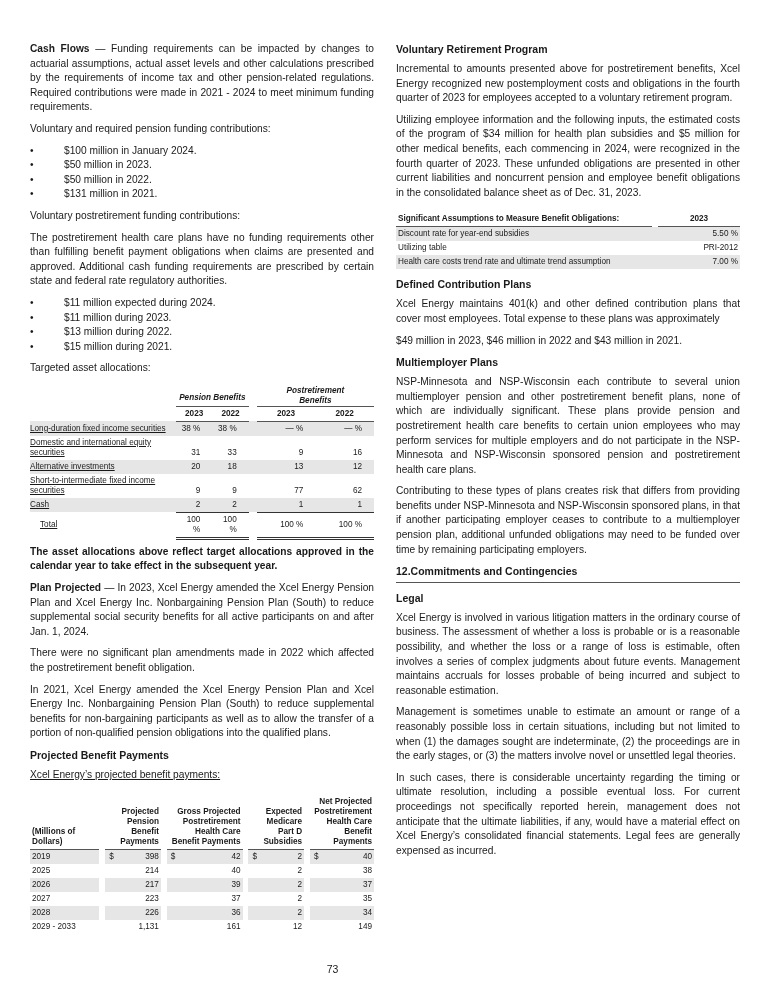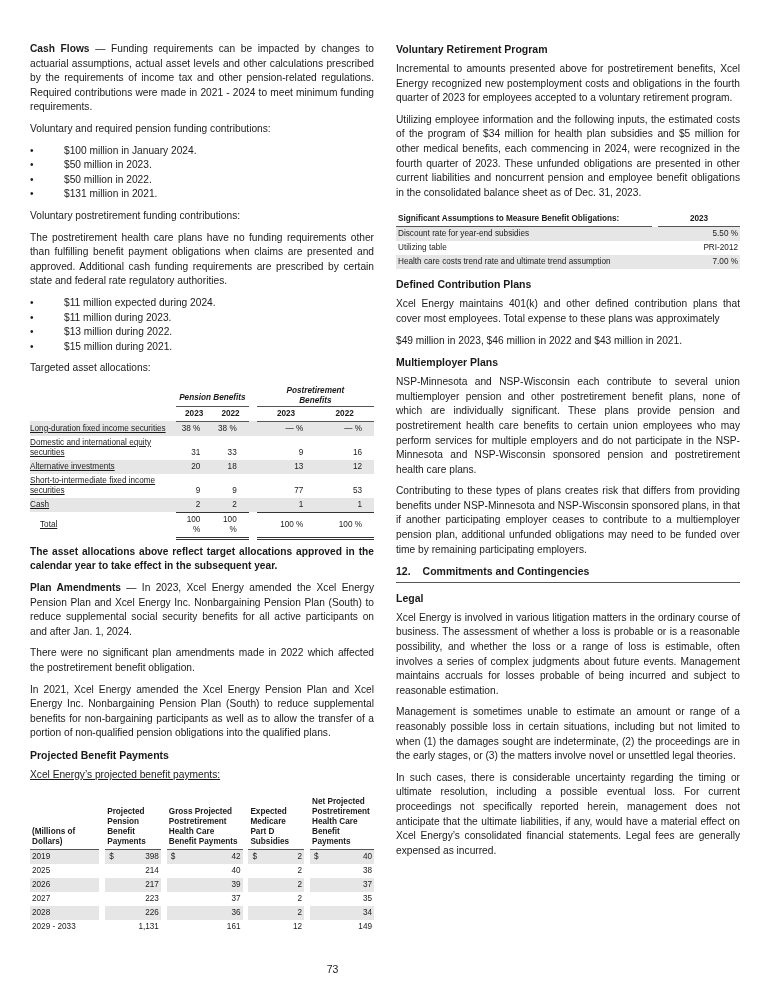--- a/index.html
+++ b/index.html
@@ -18,33 +18,33 @@
   td, th { padding: 2px 2px; }
   .alloc th { font-weight: bold; text-align: center; vertical-align: bottom; }
   .alloc .grp th { padding-bottom: 3px; font-style: italic; }
   .alloc .grp .lined { border-bottom: 1.5px solid #555; }
   .alloc .yrs th { border-bottom: 1.5px solid #555; }
   .alloc td.num { text-align: right; padding-right: 12px; }
   .alloc tr.shade td { background: #e6e6e6; }
   .alloc tr.total td.num { border-top: 1px solid #333; border-bottom: 3px double #333; }
   .alloc td.lbl { padding-left: 0; text-decoration: underline; }
   .gap { width: 8px; }
-  .proj th { font-weight: bold; text-align: left; vertical-align: bottom; border-bottom: 1.5px solid #555; }
+  .proj th { font-weight: bold; text-align: right; vertical-align: bottom; border-bottom: 1.5px solid #555; }
   .proj th.first { text-align: left; }
   .proj td { text-align: right; }
   .proj td.yr { text-align: left; }
   .proj td.cur { text-align: left; padding-left: 4px; width: 12px; }
   .proj tr.shade td { background: #e6e6e6; }
   .proj td.g, .proj th.g { background: #fff !important; border: none; width: 6px; padding: 0; }
   .assump th { font-weight: bold; text-align: left; border-bottom: 1.5px solid #555; }
   .assump th.yr { text-align: center; }
   .assump td.val { text-align: right; }
   .assump tr.shade td { background: #e6e6e6; }
   .section-head { font-weight: bold; font-size: 10.5px; border-bottom: 1.5px solid #555; padding-bottom: 3px; margin-bottom: 8px; }
-  .section-head span.num { margin-right: 12px; }
+  .section-head span.num { margin-right: 0; }
   .pagenum { position: absolute; top: 962px; left: 0; width: 640px; text-align: center; font-size: 10.5px; padding-left: 25px; }
 </style>
 </head>
 <body>
 
 <div class="col left">
   <p><span class="b">Cash Flows</span><span> — Funding requirements can be impacted by changes to actuarial assumptions, actual asset levels and other calculations prescribed by the requirements of income tax and other pension-related regulations. Required contributions were made in 2021 - 2024 to meet minimum funding requirements.</span></p>
   <p>Voluntary and required pension funding contributions:</p>
   <ul>
     <li>$100 million in January 2024.</li>
@@ -109,21 +109,21 @@
       <td class="gap"></td>
       <td class="num">13</td>
       <td class="num">12</td>
     </tr>
     <tr>
       <td class="lbl">Short-to-intermediate fixed income securities</td>
       <td class="num" style="vertical-align:bottom">9</td>
       <td class="num" style="vertical-align:bottom">9</td>
       <td class="gap"></td>
       <td class="num" style="vertical-align:bottom">77</td>
-      <td class="num" style="vertical-align:bottom">53</td>
+      <td class="num" style="vertical-align:bottom">62</td>
     </tr>
     <tr class="shade">
       <td class="lbl">Cash</td>
       <td class="num">2</td>
       <td class="num">2</td>
       <td class="gap"></td>
       <td class="num">1</td>
       <td class="num">1</td>
     </tr>
     <tr class="total">
@@ -131,21 +131,21 @@
       <td class="num">100 %</td>
       <td class="num">100 %</td>
       <td class="gap"></td>
       <td class="num">100 %</td>
       <td class="num">100 %</td>
     </tr>
   </tbody>
     </table>
 
   <p style="margin-top:5px;font-weight:bold;">The asset allocations above reflect target allocations approved in the calendar year to take effect in the subsequent year.</p>
-  <p><span class="b">Plan Amendments</span><span> — In 2023, Xcel Energy amended the Xcel Energy Pension Plan and Xcel Energy Inc. Nonbargaining Pension Plan (South) to reduce supplemental social security benefits for all active participants on and after Jan. 1, 2024.</span></p>
+  <p><span class="b">Plan Projected</span><span> — In 2023, Xcel Energy amended the Xcel Energy Pension Plan and Xcel Energy Inc. Nonbargaining Pension Plan (South) to reduce supplemental social security benefits for all active participants on and after Jan. 1, 2024.</span></p>
   <p>There were no significant plan amendments made in 2022 which affected the postretirement benefit obligation.</p>
   <p>In 2021, Xcel Energy amended the Xcel Energy Pension Plan and Xcel Energy Inc. Nonbargaining Pension Plan (South) to reduce supplemental benefits for non-bargaining participants as well as to allow the transfer of a portion of non-qualified pension obligations into the qualified plans.</p>
   <h3>Projected Benefit Payments</h3>
   <p style="margin-bottom:12px;text-decoration:underline;">Xcel Energy’s projected benefit payments:</p>
 
   <table class="proj">
     <colgroup>
         <col style="width:70px">
         <col class="g">
         <col style="width:12px">

